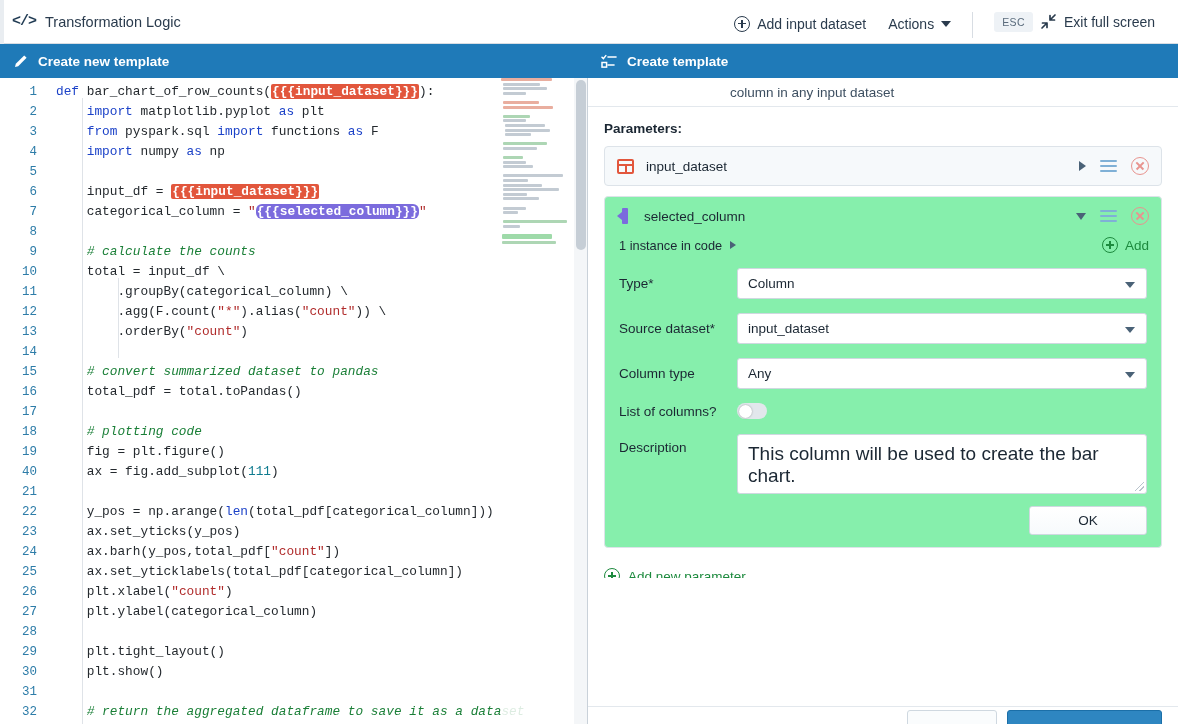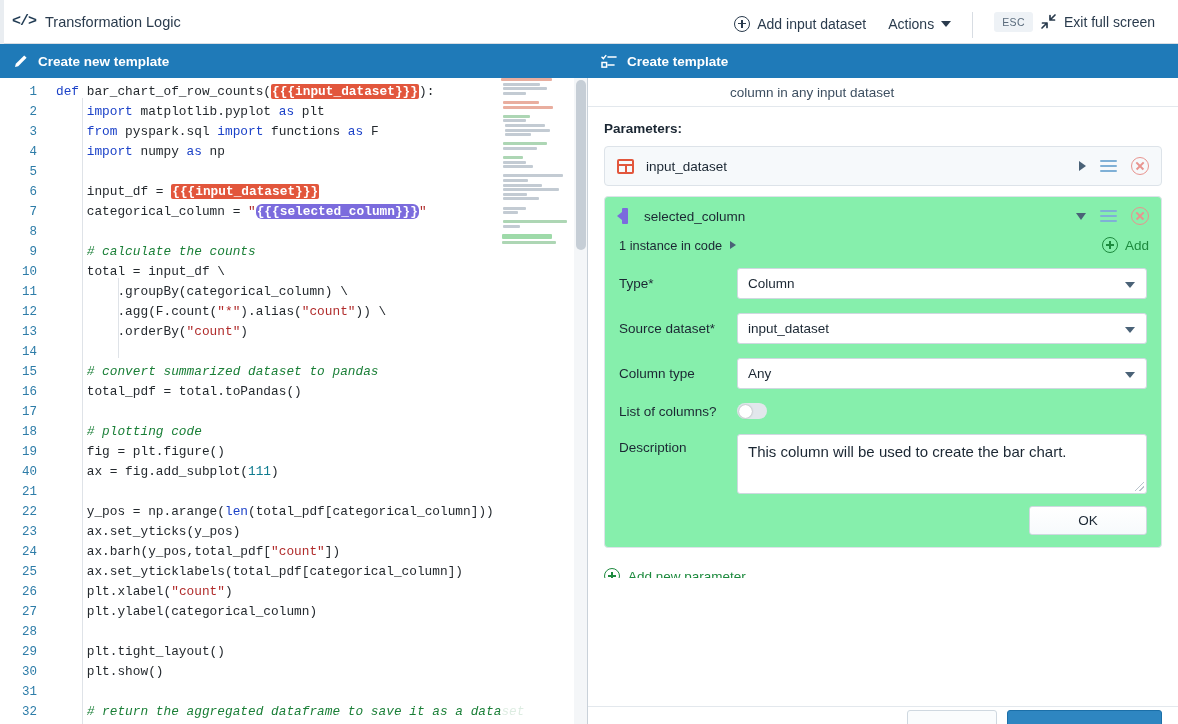--- a/index.html
+++ b/index.html
@@ -197,21 +197,21 @@
   .toggle {
     width: 30px; height: 16px; border-radius: 8px; background: #e2e7ec; position: relative;
   }
   .toggle .knob {
     position: absolute; left: 1.5px; top: 1.5px; width: 13px; height: 13px; border-radius: 50%;
     background: #ffffff; box-shadow: 0 0 2px rgba(0,0,0,.35);
   }
   .desc-row { display: flex; align-items: flex-start; padding: 8px 14px 4px 14px; }
   .desc-box {
     flex: 1 1 auto; height: 60px; background: #fff; border: 1px solid #cfd8e0; border-radius: 3px;
-    padding: 8px 10px; font-size: 15px; color: #1b2733; position: relative;
+    padding: 8px 10px; font-size: 19px; color: #1b2733; position: relative;
   }
   .resize-grip {
     position: absolute; right: 2px; bottom: 2px; width: 9px; height: 9px;
     background:
       linear-gradient(135deg, transparent 45%, #b9c3cc 45%, #b9c3cc 55%, transparent 55%),
       linear-gradient(135deg, transparent 70%, #b9c3cc 70%, #b9c3cc 80%, transparent 80%);
   }
   .ok-row { display: flex; justify-content: flex-end; padding: 8px 14px 12px 14px; }
   .ok-btn {
     width: 118px; height: 29px; border: 1px solid #cfd8e0; border-radius: 3px;

